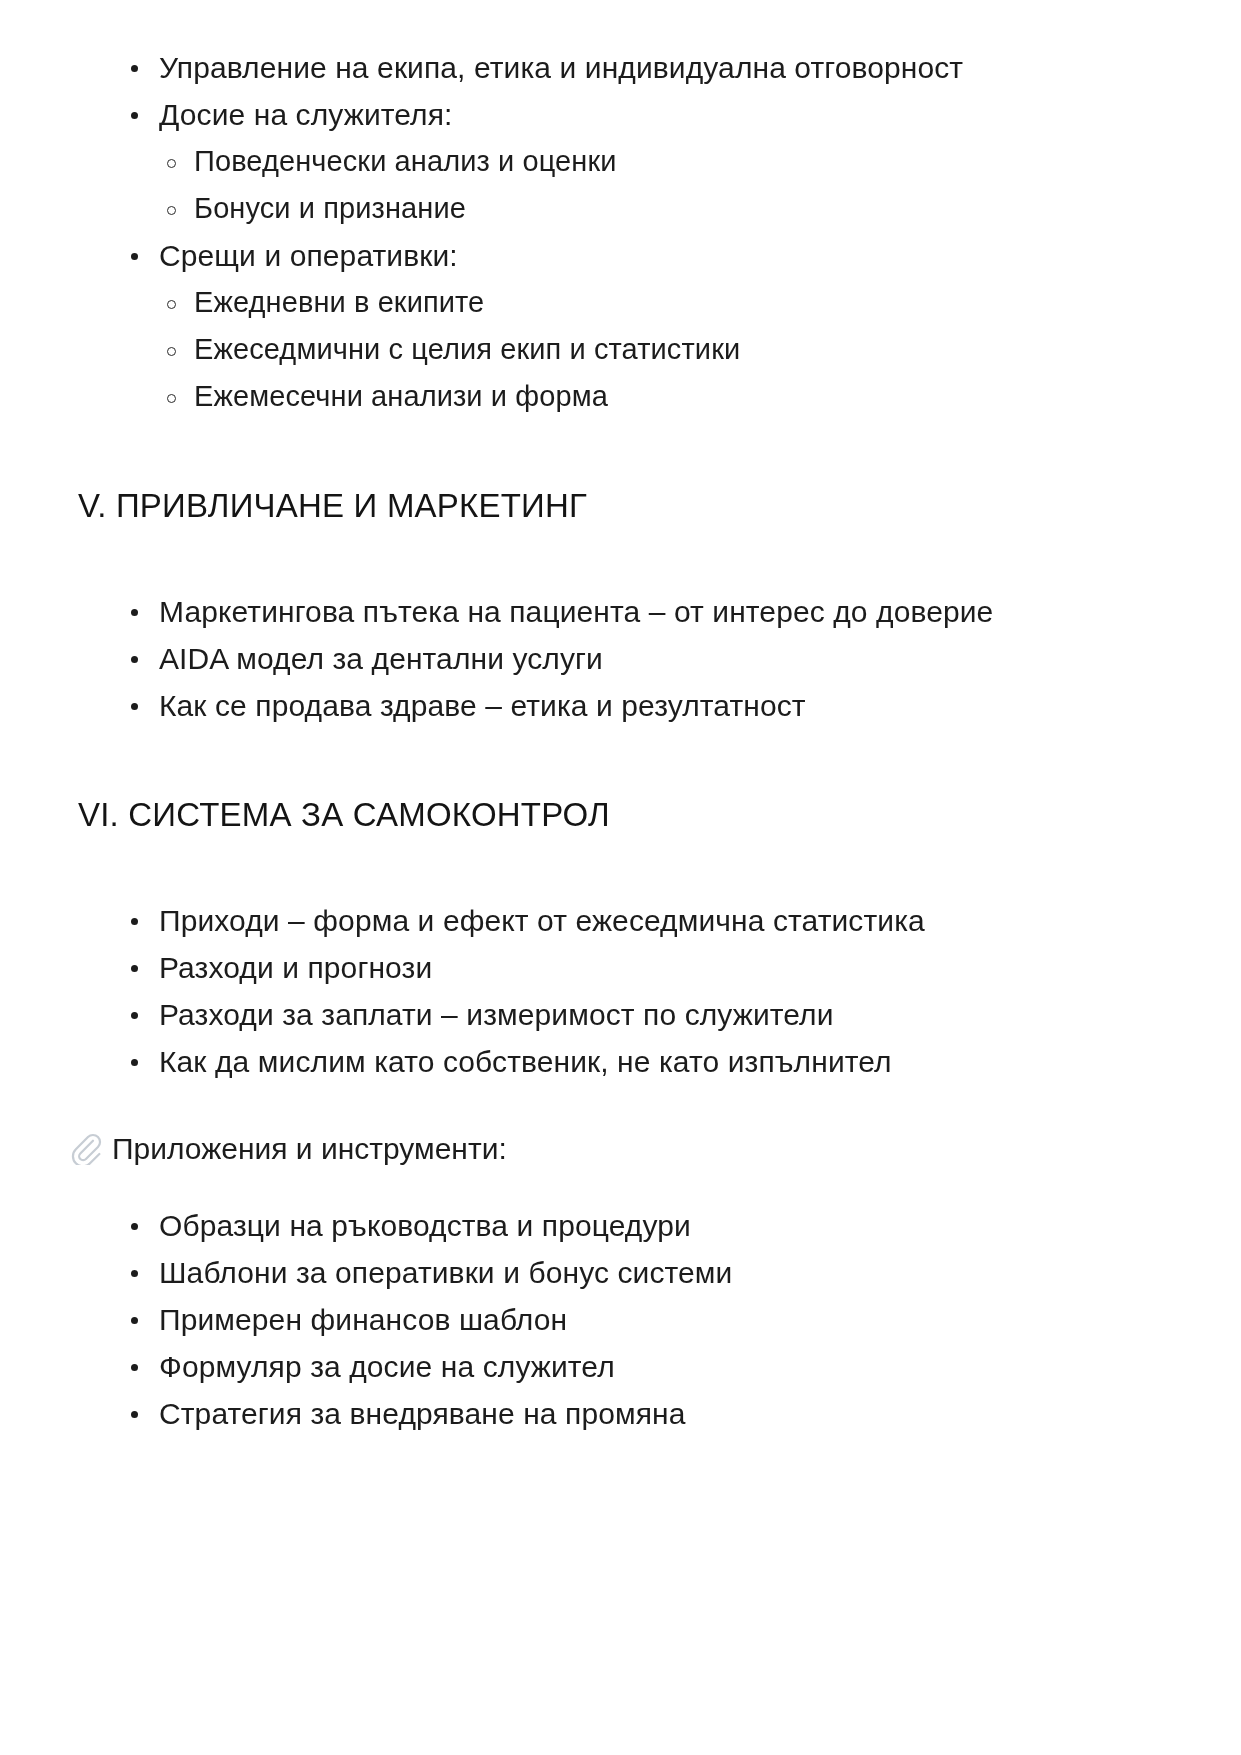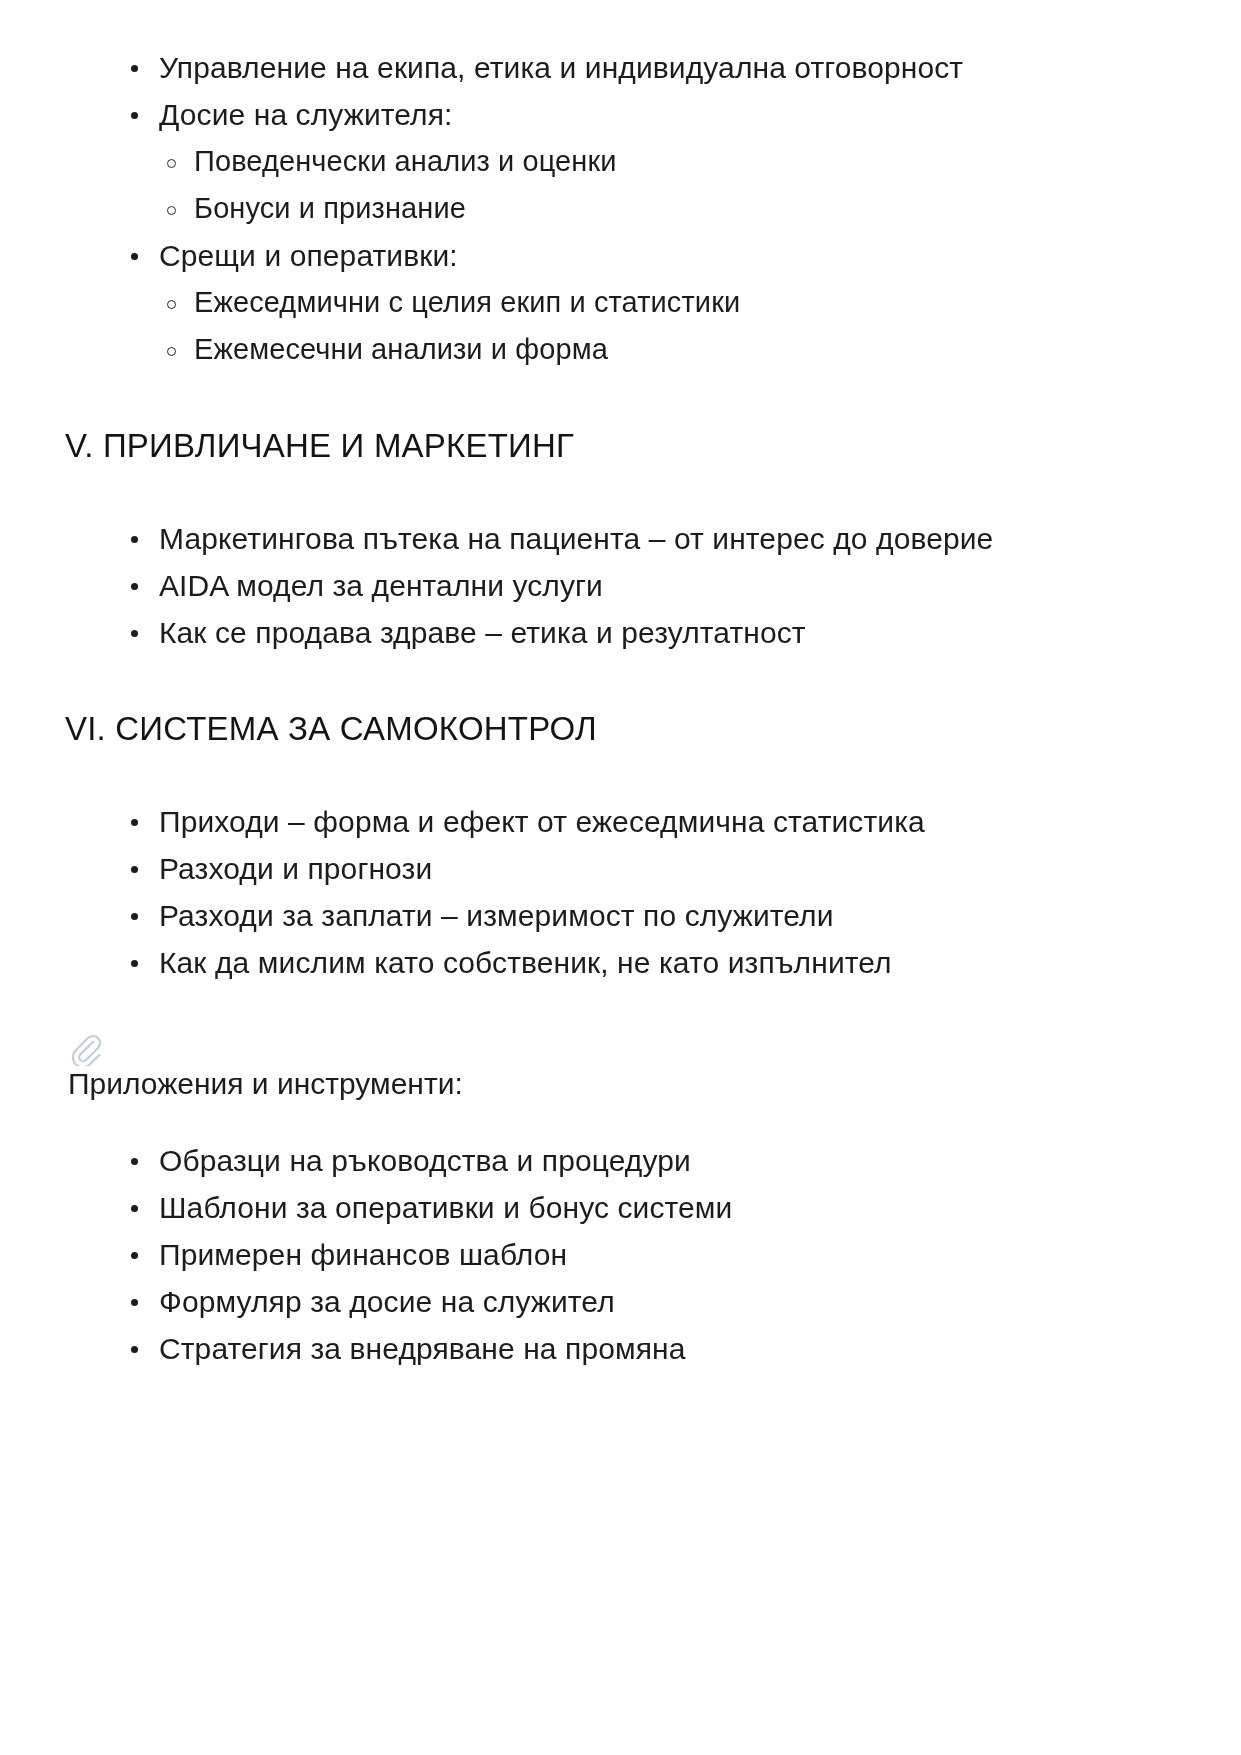--- a/index.html
+++ b/index.html
@@ -70,36 +70,35 @@
     background: transparent;
     box-sizing: border-box;
   }
 
   
   .heading {
     font-size: 33px;
     line-height: 44px;
     font-weight: 400;
     color: #141414;
-    margin: 3px;
+    margin: 16px;
     padding-left: 2px;
     letter-spacing: 0.2px;
     white-space: nowrap;
   }
 
   
   .attach-line {
     display: flex;
     align-items: baseline;
     font-size: 30px;
     line-height: 47px;
     color: #1c1c1c;
     padding-left: 8px;
     white-space: nowrap;
-    flex-direction: column;
   }
   .clip-icon {
     display: inline-block;
     width: 34px;
     height: 34px;
     margin-right: 10px;
     position: relative;
     top: 6px;
     flex: 0 0 auto;
   }
@@ -115,20 +114,21 @@
 <body>
 
 <div class="page">
 
   <ul class="list">
     <li class="li lvl1"><span>Управление на екипа, етика и индивидуална отговорност</span></li>
     <li class="li lvl1"><span>Досие на служителя:</span></li>
     <li class="li lvl2"><span>Поведенчески анализ и оценки</span></li>
     <li class="li lvl2"><span>Бонуси и признание</span></li>
     <li class="li lvl1"><span>Срещи и оперативки:</span></li>
+    <li class="li lvl2"><span>Ежедневни в екипите</span></li>
     <li class="li lvl2"><span>Ежеседмични с целия екип и статистики</span></li>
     <li class="li lvl2"><span>Ежемесечни анализи и форма</span></li>
   </ul>
 
   <div class="gap-heading-top"></div>
 
   <h2 class="heading">V. ПРИВЛИЧАНЕ И МАРКЕТИНГ</h2>
 
   <div class="gap-heading-bot"></div>
 

